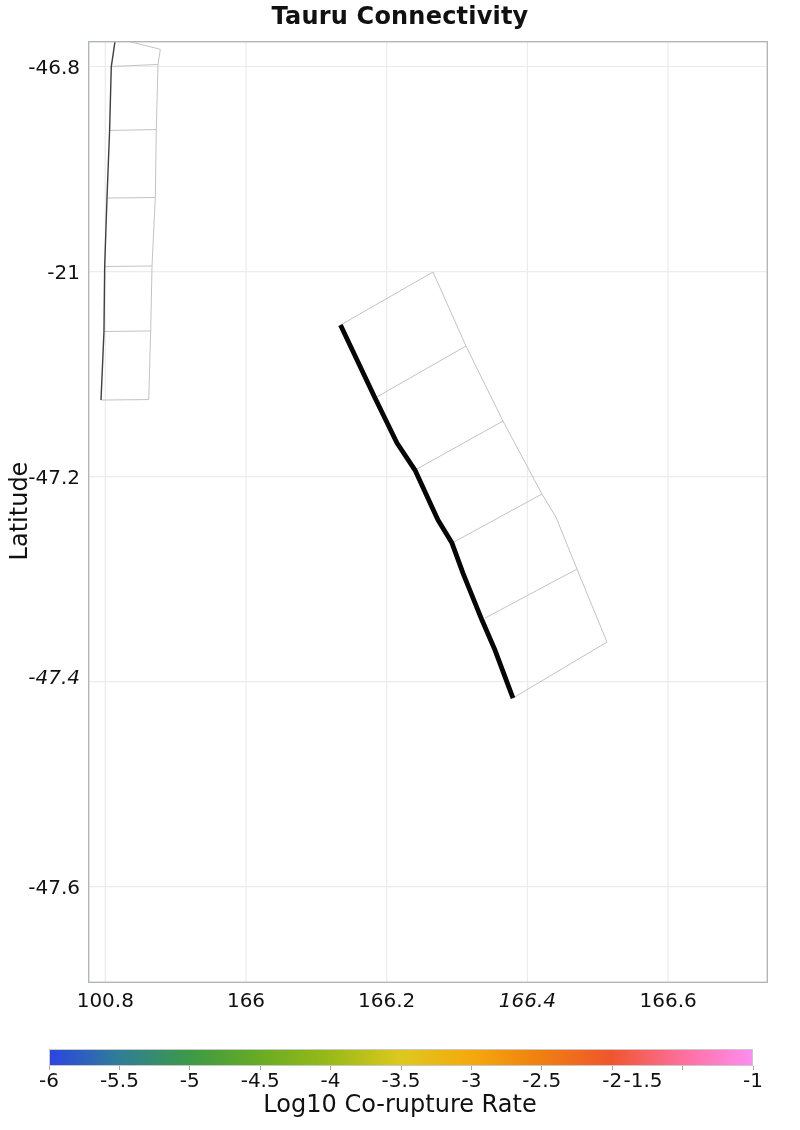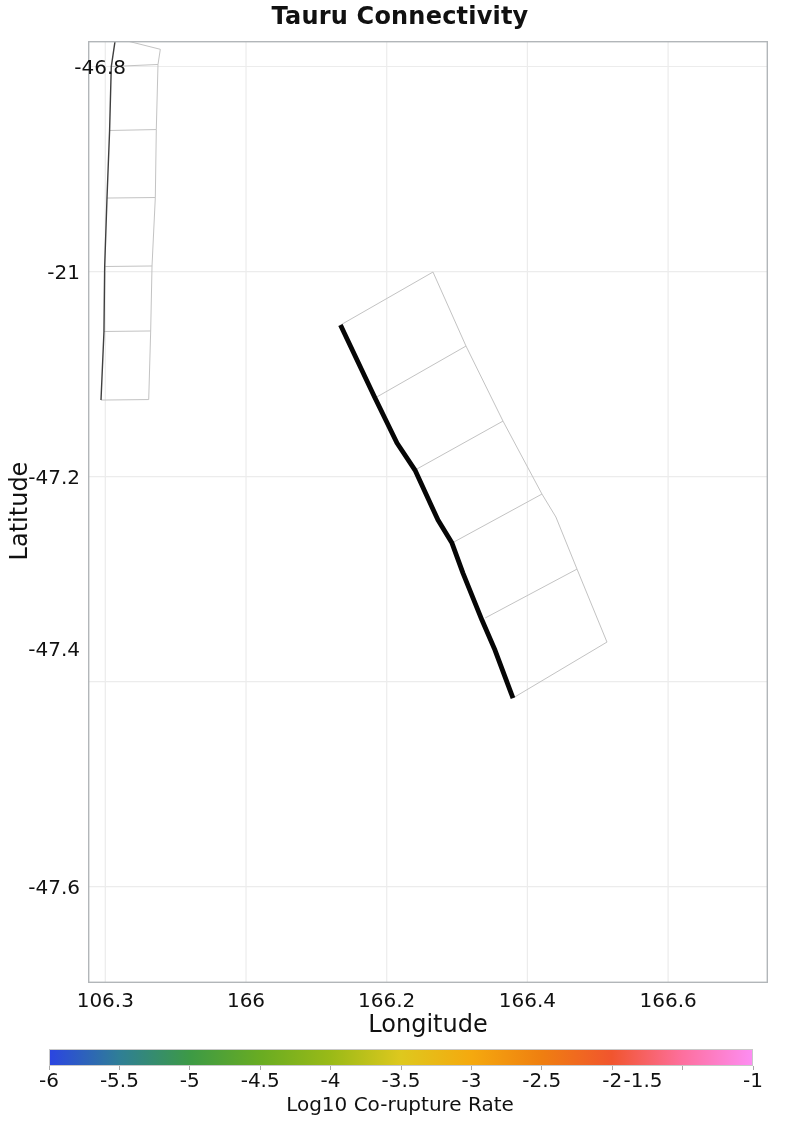--- a/index.html
+++ b/index.html
@@ -45,21 +45,21 @@
   .cbar-tick{
     position:absolute;top:1066px;width:1px;height:4px;background:#a8a8a8;
   }
   .cbar-ticklabel{
     position:absolute;top:1068px;
     transform:translateX(-50%);
     font-size:20px;line-height:24px;white-space:nowrap;
   }
   .cbar-label{
     position:absolute;left:0;top:1090px;width:800px;
-    text-align:center;font-size:20px;line-height:28px;
+    text-align:center;font-size:24px;line-height:28px;
   }
 </style>
 </head>
 <body>
 
 <div class="fig">
   <div class="title">Tauru Connectivity</div>
 
   <svg id="plot" class="plot-svg" width="680" height="942" viewBox="0 0 680 942">
       <line x1="17.306021104918447" y1="0" x2="17.306021104918447" y2="942" stroke="#ececec" stroke-width="1.2"></line>
@@ -86,34 +86,33 @@
       <line x1="287.0266914959762" y1="357.0169749727923" x2="377.9888268156539" y2="305.04809575625336" stroke="#c3c3c3" stroke-width="1"></line>
       <line x1="326.98530933167586" y1="429.07638737758356" x2="414.99275812124995" y2="380.0800870511393" stroke="#c3c3c3" stroke-width="1"></line>
       <line x1="363.9892406372919" y1="502.0583242655029" x2="453.9664804469418" y2="453.06202393906585" stroke="#c3c3c3" stroke-width="1"></line>
       <line x1="397.1942892613376" y1="576.9878128400445" x2="489.000620732462" y2="528.0940152339518" stroke="#c3c3c3" stroke-width="1"></line>
       <line x1="424.9824125801898" y1="657.0424374319917" x2="518.9695841092617" y2="601.0759521218712" stroke="#c3c3c3" stroke-width="1"></line>
       <polyline points="252.48499896544985,284.035038084873 287.0266914959762,357.0169749727923 308.9757914338918,402.015669205655 326.98530933167586,429.07638737758356 349.9896544589299,479.0977149075075 363.9892406372919,502.0583242655029 374.96379060625975,532.0916213275261 393.95820401407167,579.0378672470111 406.9728946824058,609.0711643090343 424.9824125801898,657.0424374319917" fill="none" stroke="#060606" stroke-width="4.8" stroke-linejoin="round"></polyline>
       <rect x="0.7" y="0.7" width="678.6" height="940.6" fill="none" stroke="#b2b6b9" stroke-width="1.4"></rect>
     </svg>
 
   <div class="ylabel">Latitude</div>
-  <div class="xlabel">Longitude</div>
 
   <div id="yticks">
-      <div class="ytick" style="top: 54.5232px; margin-left: 46px;">-46.8</div>
+      <div class="ytick" style="top: 54.5232px;">-46.8</div>
       <div class="ytick" style="top: 259.529px;">-21</div>
       <div class="ytick" style="top: 464.534px;">-47.2</div>
-      <div class="ytick" style="top: 637px;">-47.4</div>
+      <div class="ytick" style="top: 665px; font-style: italic;">-47.4</div>
       <div class="ytick" style="top: 874.545px;">-47.6</div>
     </div>
   <div id="xticks">
-      <div class="xtick" style="left: 105.306px;">106.3</div>
+      <div class="xtick" style="left: 105.306px;">100.8</div>
       <div class="xtick" style="left: 246.005px;">166</div>
       <div class="xtick" style="left: 386.705px; text-align: right;">166.2</div>
-      <div class="xtick" style="left: 527.404px;">166.4</div>
+      <div class="xtick" style="left: 527.404px; font-style: italic;">166.4</div>
       <div class="xtick" style="left: 668.103px; text-align: center;">166.6</div>
     </div>
 
   <div id="cbar" class="cbar-bar" style="background: linear-gradient(to right, rgb(43, 69, 225) 0%, rgb(47, 127, 149) 10%, rgb(61, 154, 69) 20%, rgb(105, 172, 34) 30%, rgb(154, 186, 23) 40%, rgb(222, 200, 30) 50%, rgb(245, 169, 14) 60%, rgb(239, 127, 16) 70%, rgb(241, 85, 46) 80%, rgb(253, 111, 157) 90%, rgb(253, 141, 242) 100%);"></div>
   <div id="cbarticks">
       <div class="cbar-tick" style="left: 48.5px;"></div>
       <div class="cbar-ticklabel" style="left: 49px;">-6</div>
       <div class="cbar-tick" style="left: 118.9px;"></div>
       <div class="cbar-ticklabel" style="left: 119.4px;">-5.5</div>
       <div class="cbar-tick" style="left: 189.3px;"></div>

